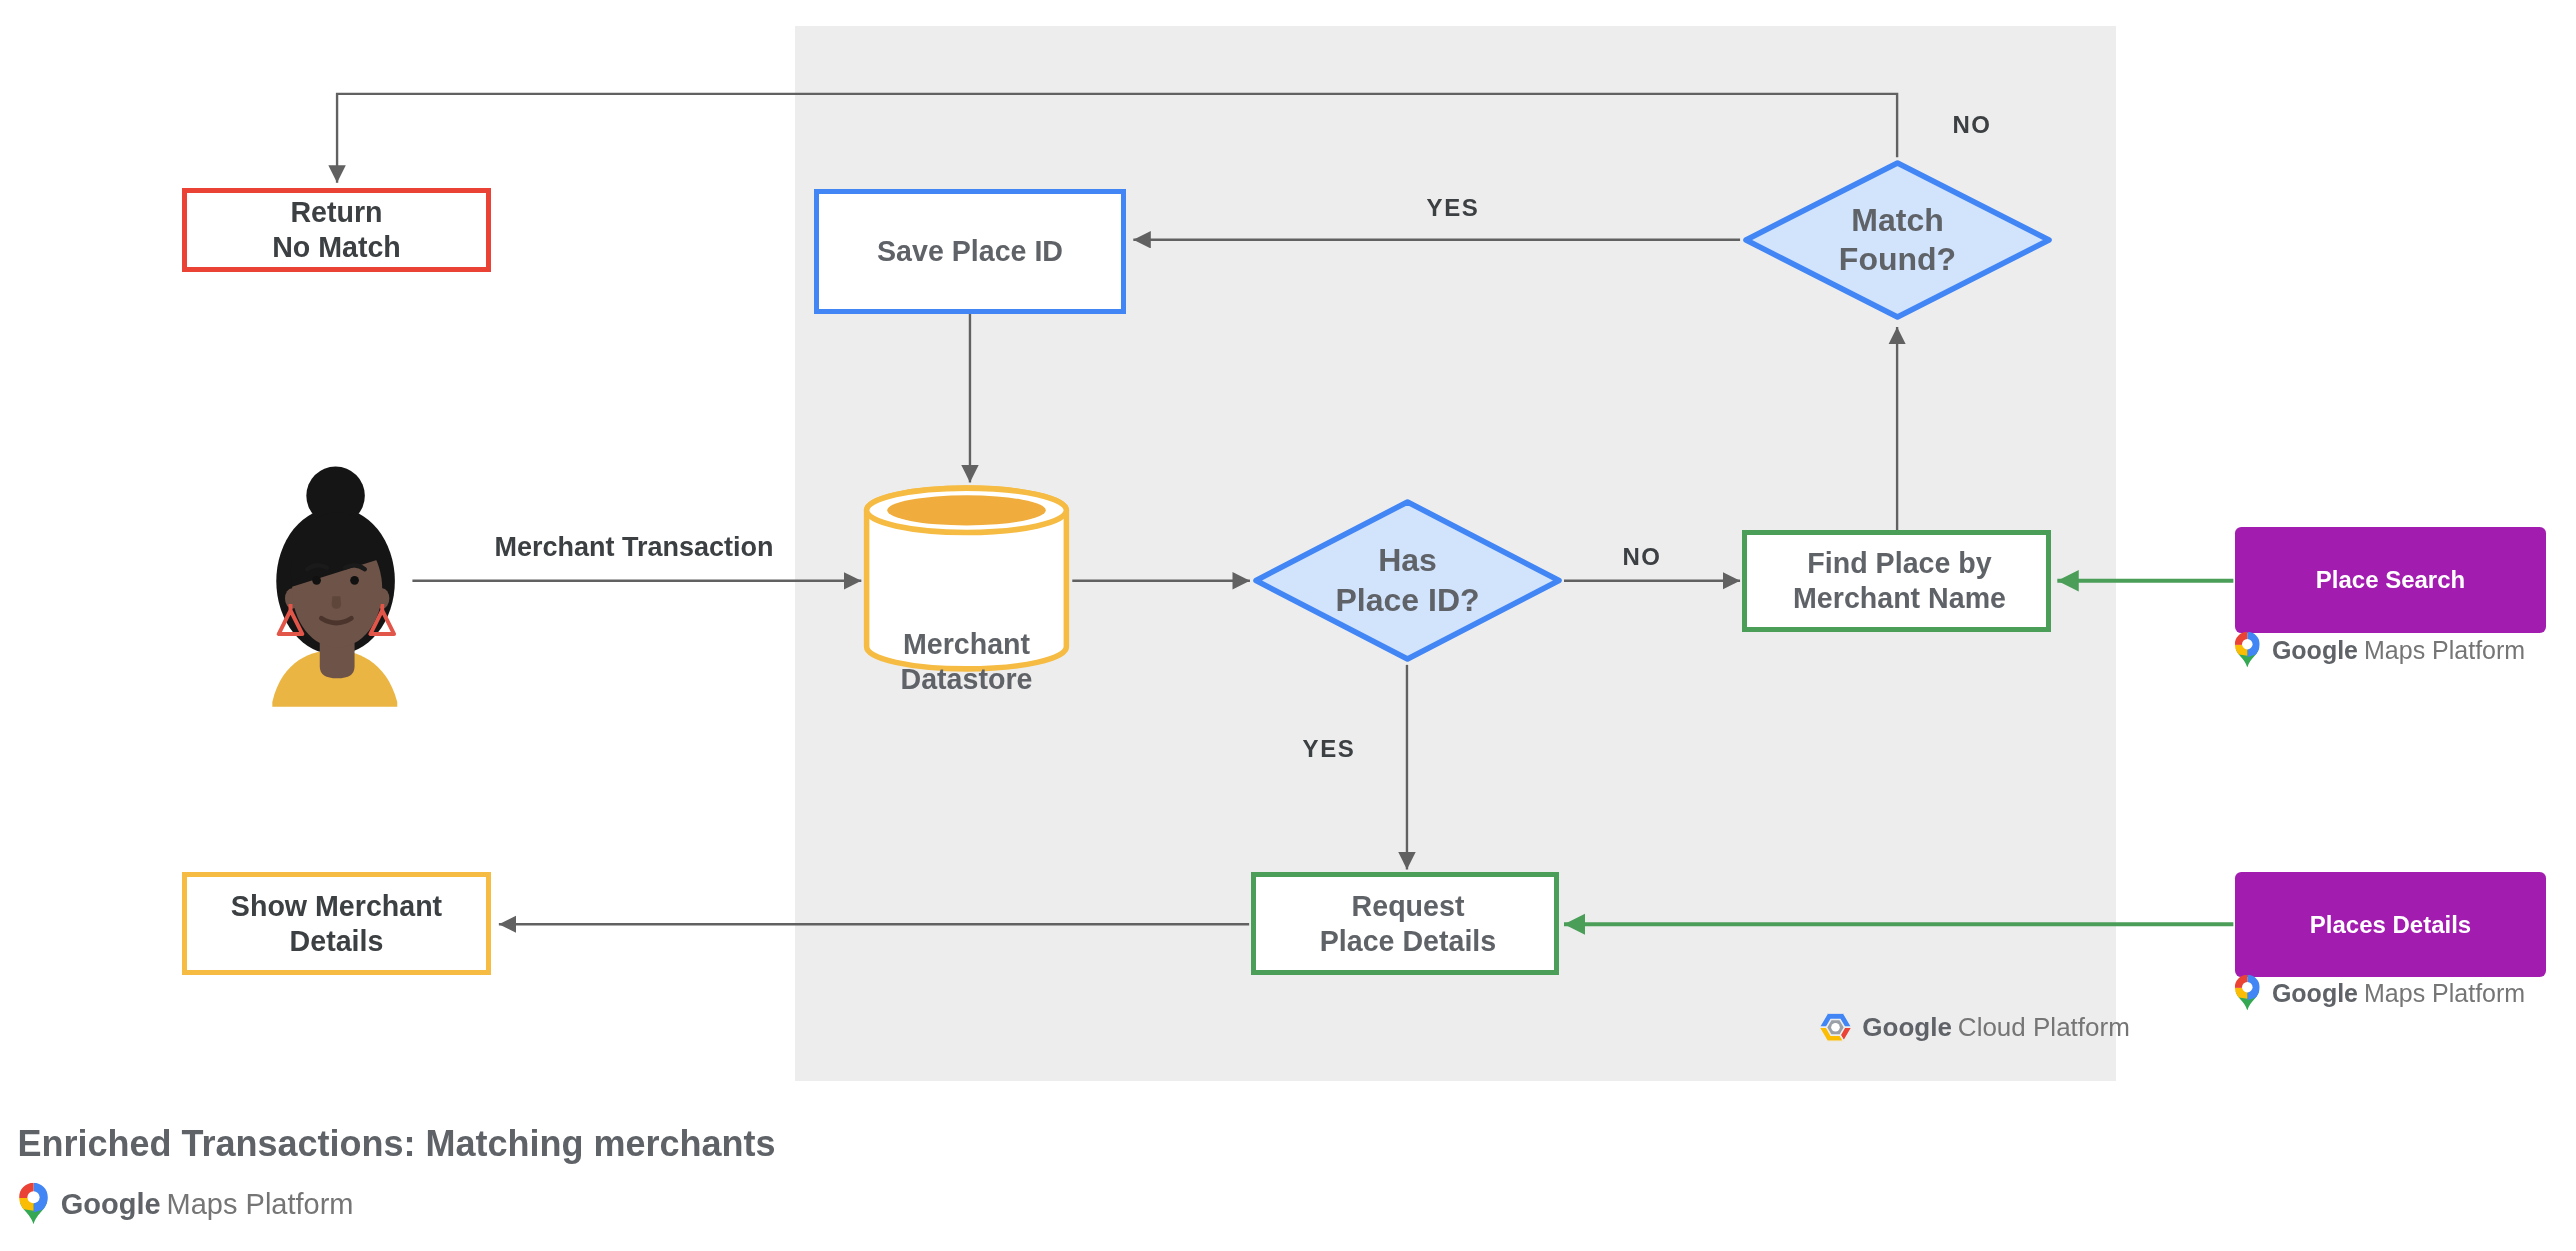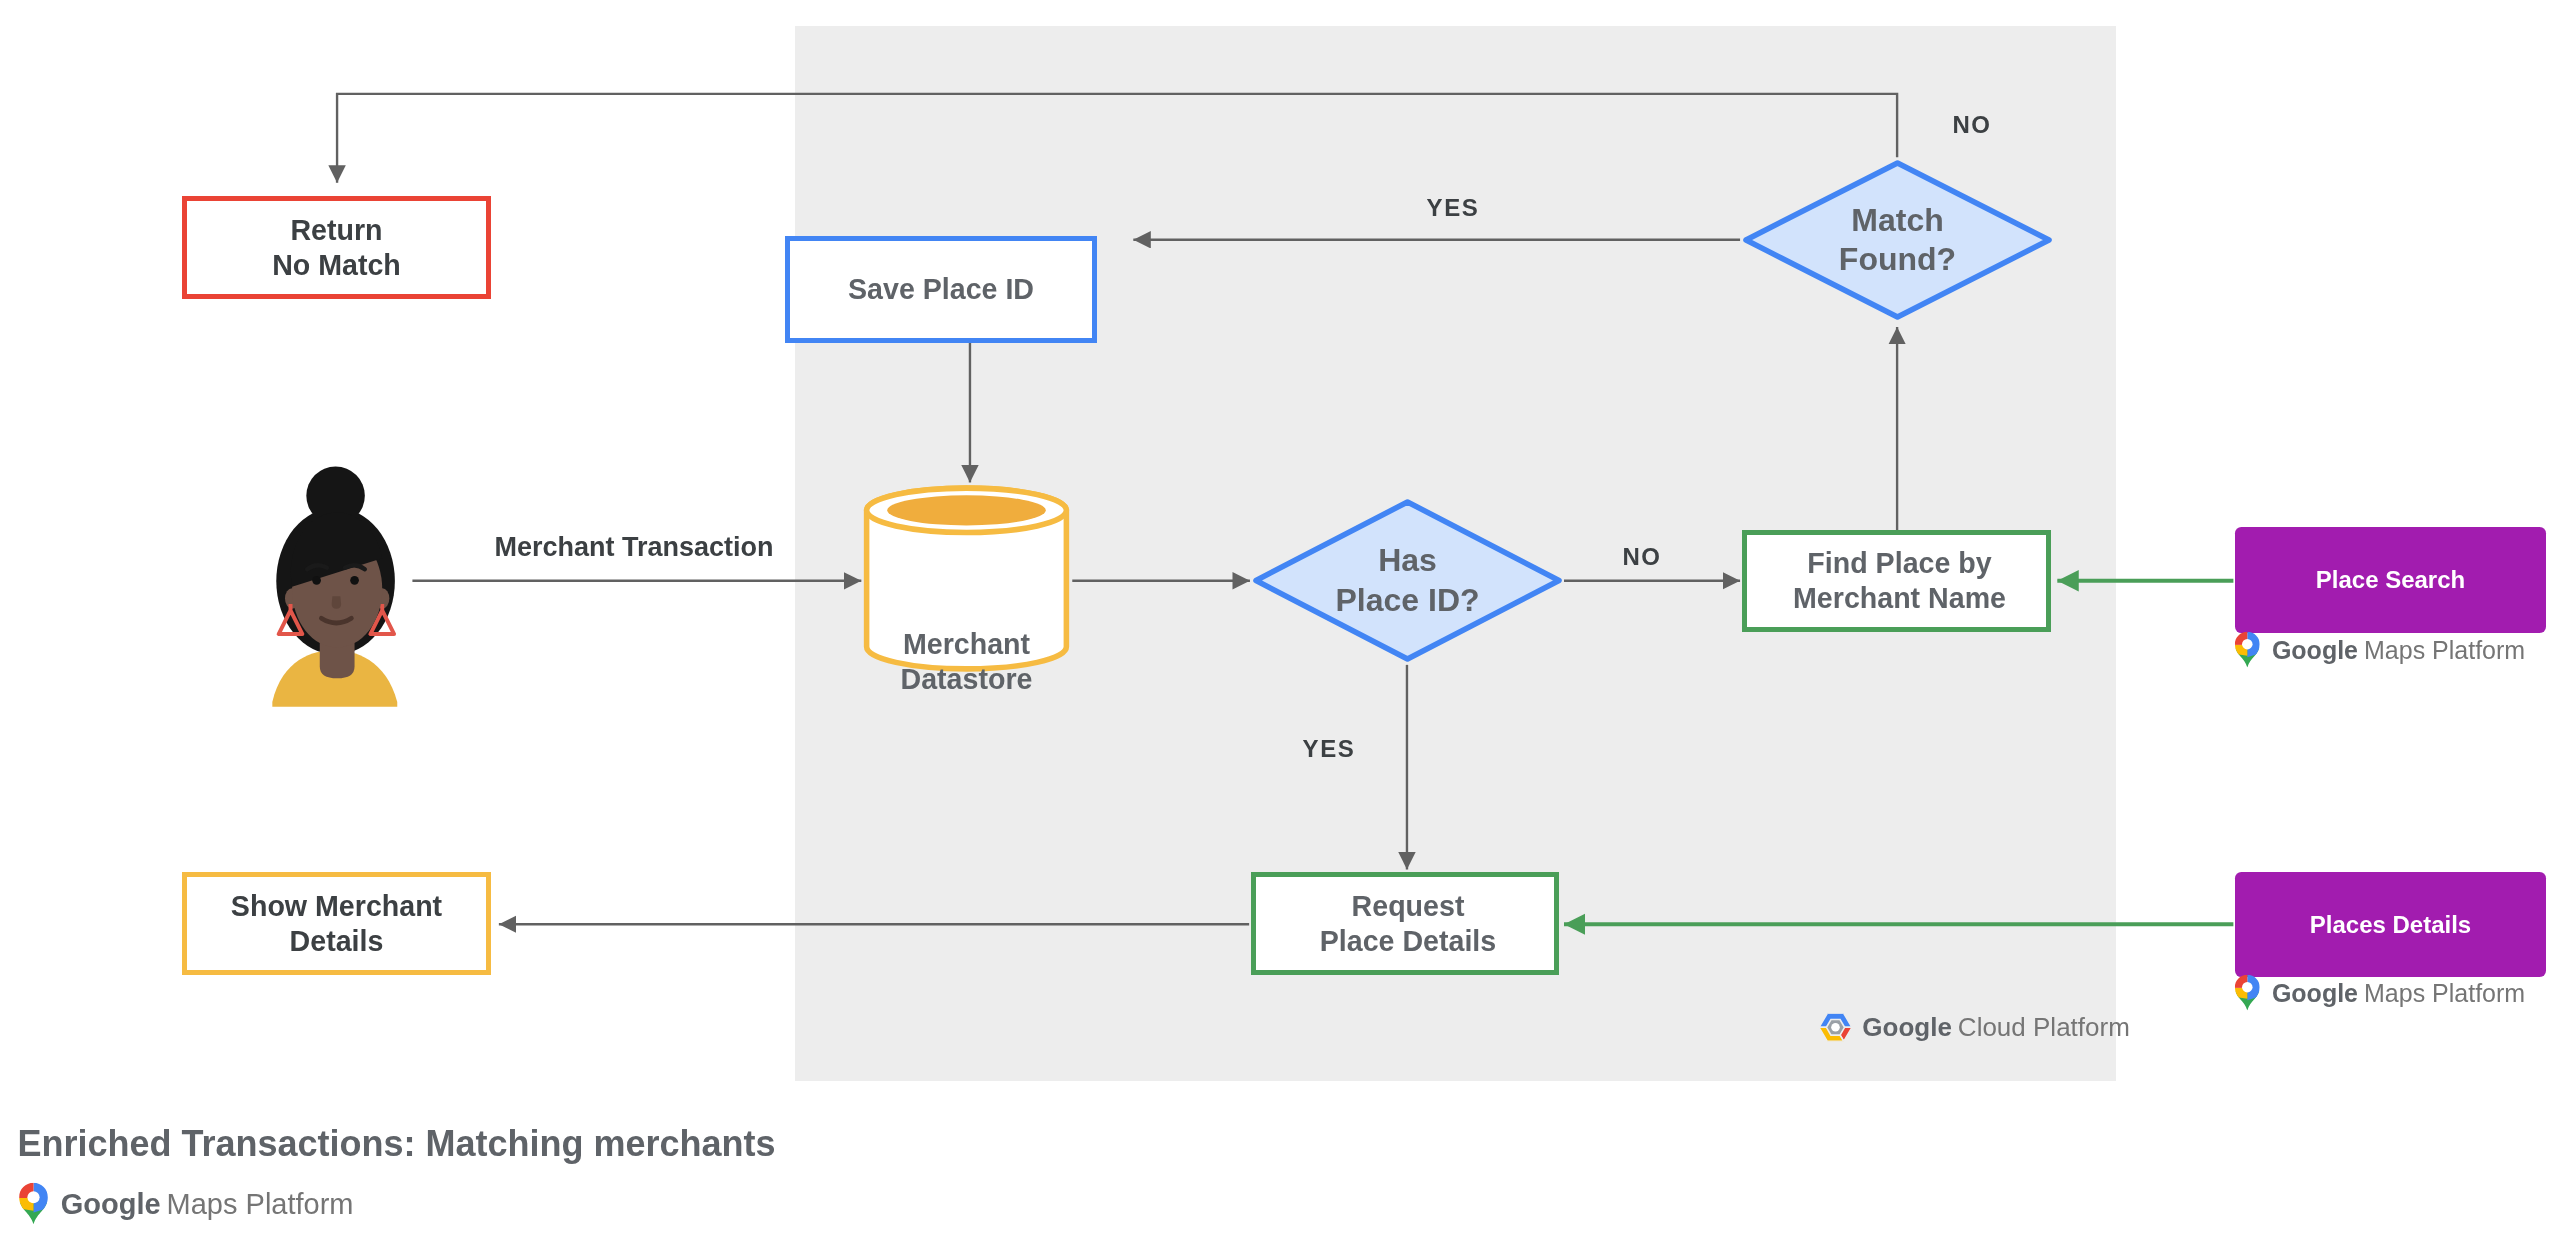--- a/index.html
+++ b/index.html
@@ -12,22 +12,22 @@
 
   .node{position:absolute;display:flex;align-items:center;justify-content:center;text-align:center;
         white-space:pre-line;font-weight:700;font-size:28.6px;line-height:1.22;color:#5f6368;
         background:#fff;box-sizing:border-box;}
   .outline-red{border:5.6px solid #ea4335;color:#3c4043;}
   .outline-blue{border:5.6px solid #4285f4;}
   .outline-green{border:5.6px solid #4a9e58;padding-left:6px;}
   .outline-yellow{border:5.6px solid #f6bb42;color:#3c4043;}
   .fill-green{background:#a21caf;color:#ffffff;border:none;border-radius:6.3px;font-size:24px;}
 
-  .n-return{left:182px;top:188px;width:309px;height:103px;margin-top:8px;}
-  .n-save{left:785px;top:189px;width:312px;height:107px;margin-top:47px;}
+  .n-return{left:182px;top:188px;width:309px;height:84px;}
+  .n-save{left:814px;top:189px;width:312px;height:125px;}
   .n-find{left:1742px;top:530px;width:309px;height:102px;}
   .n-place-search{left:2235px;top:527px;width:311px;height:106px;}
   .n-request{left:1251px;top:872px;width:308px;height:103px;}
   .n-places-details{left:2235px;top:872px;width:311px;height:105px;}
   .n-show{left:182px;top:872px;width:309px;height:103px;}
 
   .diamond{position:absolute;display:flex;align-items:center;justify-content:center;text-align:center;
            white-space:pre-line;font-weight:700;font-size:32px;line-height:1.22;color:#5f6368;}
   .diamond>svg{position:absolute;left:0;top:0;}
   .diamond .lbl{position:relative;}

